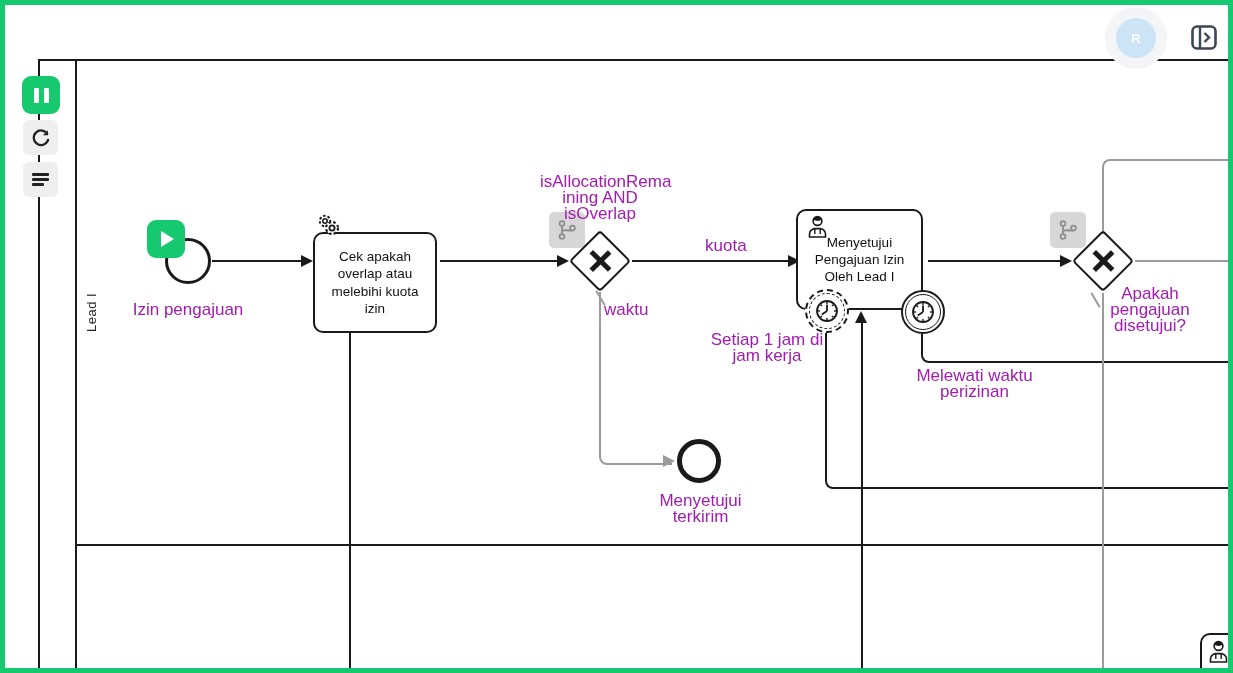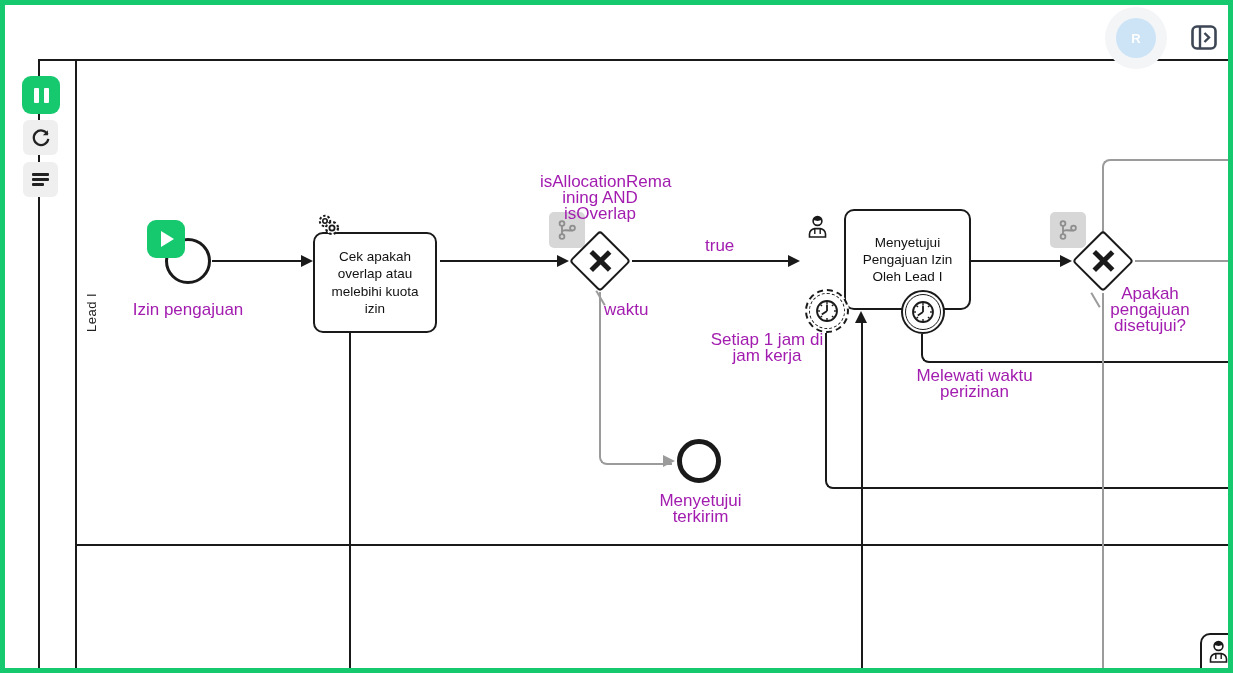--- a/index.html
+++ b/index.html
@@ -134,21 +134,21 @@
       <circle cx="16.5" cy="9" r="2.4" fill="none" stroke="#8e8e8e" stroke-width="1.8"></circle>
       <path d="M6 7 v8 M6 13 c0,-3.5 10.5,-0.5 10.5,-1.6" fill="none" stroke="#8e8e8e" stroke-width="1.8"></path>
     </svg>
   </div>
   <div class="gw" style="left:578px;top:239px;"></div>
   <div class="gwx" style="left:586px;top:247px;">
       <span></span>
       <span></span>
     </div>
 
-  <div class="task" style="left:844px;top:209px;width:123px;height:97px;">
+  <div class="task" style="left:796px;top:209px;width:123px;height:97px;">
     <span>Menyetujui
 Pengajuan Izin
 Oleh Lead I</span>
   </div>
   <div class="marker" style="left:804px;top:212px;">
     <svg width="27" height="27" viewBox="0 0 27 27">
       <circle cx="13.5" cy="9" r="4.4" fill="#fff" stroke="#1a1a1a" stroke-width="1.6"></circle>
       <path d="M13.5 4.6 a4.4 4.4 0 0 1 4.3 3.5 a12 12 0 0 1 -8.6 0 a4.4 4.4 0 0 1 4.3 -3.5 Z" fill="#1a1a1a"></path>
       <path d="M5.5 25 v-3 a6 6 0 0 1 5.2 -5.4 h5.6 a6 6 0 0 1 5.2 5.4 v3 Z" fill="#fff" stroke="#1a1a1a" stroke-width="1.6"></path>
       <path d="M10.8 17 v5 M16.2 17 v5" fill="none" stroke="#1a1a1a" stroke-width="1.4"></path>
@@ -215,21 +215,21 @@
       <path d="M13.5 4.6 a4.4 4.4 0 0 1 4.3 3.5 a12 12 0 0 1 -8.6 0 a4.4 4.4 0 0 1 4.3 -3.5 Z" fill="#1a1a1a"></path>
       <path d="M5.5 25 v-3 a6 6 0 0 1 5.2 -5.4 h5.6 a6 6 0 0 1 5.2 5.4 v3 Z" fill="#fff" stroke="#1a1a1a" stroke-width="1.6"></path>
       <path d="M10.8 17 v5 M16.2 17 v5" fill="none" stroke="#1a1a1a" stroke-width="1.4"></path>
     </svg>
   </div>
 
   <div class="lbl" style="left:128px;top:302px;width:120px;">Izin pengajuan</div>
   <div class="lbl" style="left:540px;top:174px;width:120px;">isAllocationRema
 ining AND
 isOverlap</div>
-  <div class="lbl left" style="left:705px;top:238px;width:50px;">true</div>
+  <div class="lbl left" style="left:705px;top:238px;width:50px;">kuota</div>
   <div class="lbl left" style="left:604px;top:302px;width:45px;">waktu</div>
   <div class="lbl" style="left:702px;top:332px;width:130px;">Setiap 1 jam di
 jam kerja</div>
   <div class="lbl" style="left:912px;top:368px;width:125px;">Melewati waktu
 perizinan</div>
   <div class="lbl" style="left:1105px;top:286px;width:90px;">Apakah
 pengajuan
 disetujui?</div>
   <div class="lbl" style="left:638px;top:493px;width:125px;">Menyetujui terkirim</div>
   <div class="lbl left" style="left:1216px;top:401px;width:17px;overflow:hidden;margin-left:15px;">Re</div>

